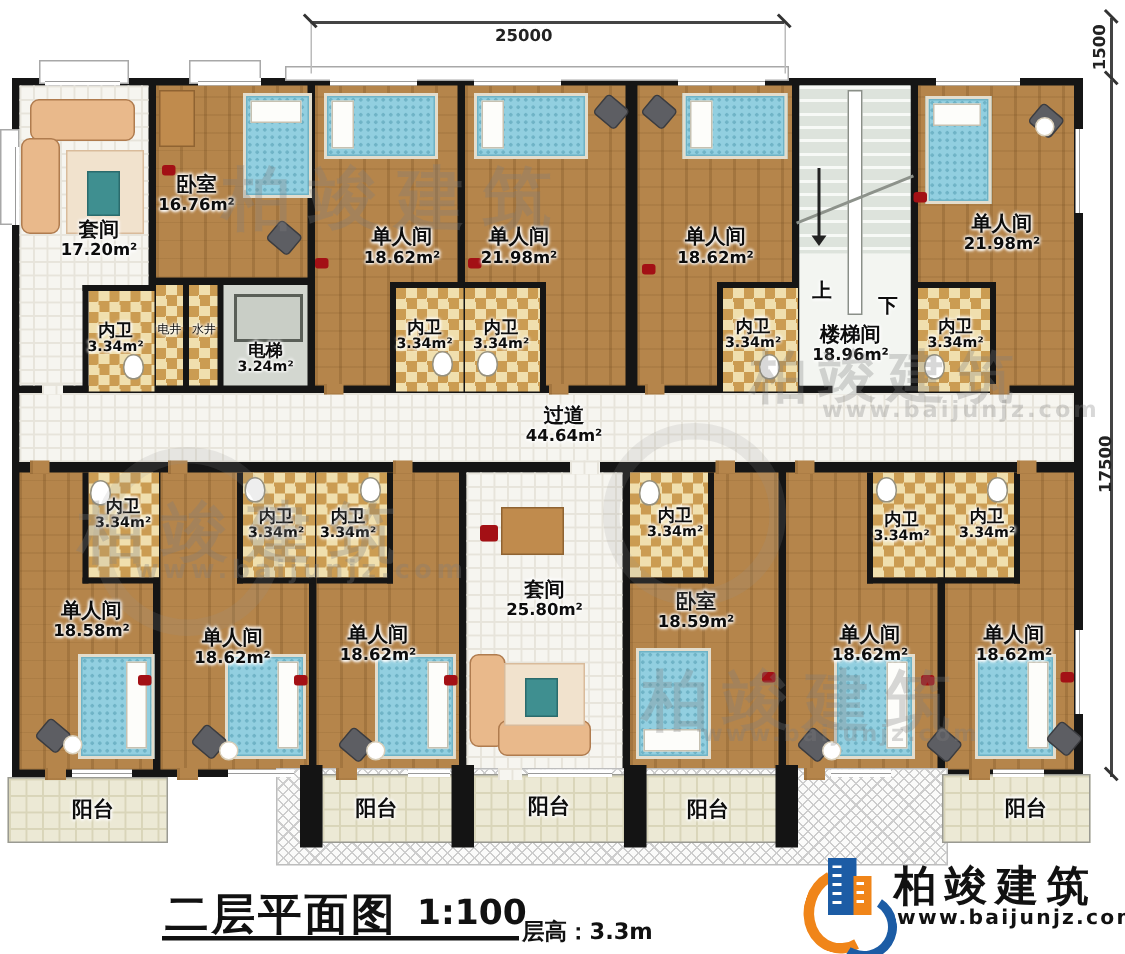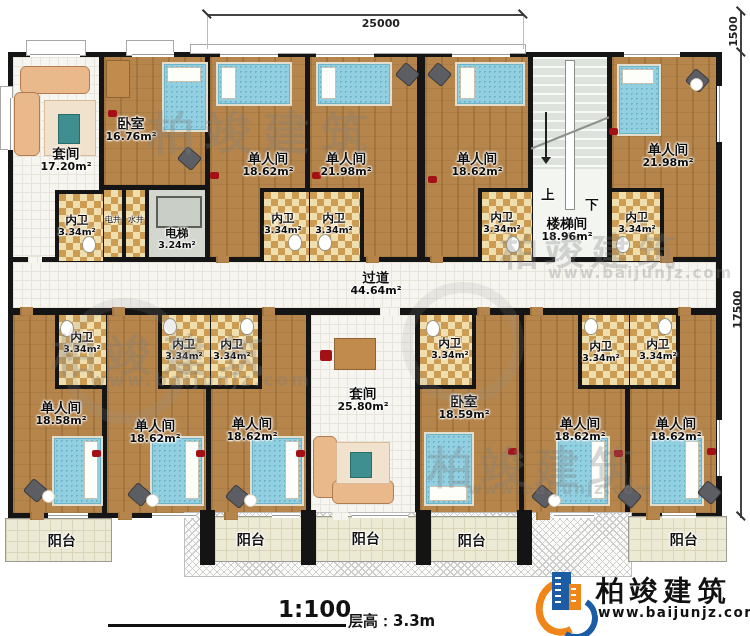--- a/index.html
+++ b/index.html
@@ -68,21 +68,21 @@
 </head>
 <body>
 
 <div class="stage">
 
   <div class="dimline" style="left:207px;top:14px;width:316px;height:1.5px"></div>
   <div class="dimline" style="left:207px;top:15px;width:1px;height:34px;background:#bbb"></div>
   <div class="dimline" style="left:523px;top:15px;width:1px;height:34px;background:#bbb"></div>
   <div class="tick" style="left:201px;top:13px"></div>
   <div class="tick" style="left:517px;top:13px"></div>
-  <div class="dim" style="left:330px;top:17px;width:70px;text-align:right">25000</div>
+  <div class="dim" style="left:330px;top:17px;width:70px;text-align:left">25000</div>
 
   <div class="dimline" style="left:740px;top:12px;width:1.5px;height:41px"></div>
   <div class="tick" style="left:735px;top:10px"></div>
   <div class="tick" style="left:735px;top:51px"></div>
   <div class="dim" style="left:712px;top:25px;width:42px;text-align:center;transform:rotate(-90deg)">1500</div>
 
   <div class="dimline" style="left:740px;top:53px;width:1.5px;height:465px"></div>
   <div class="tick" style="left:735px;top:515px"></div>
   <div class="dim" style="left:709px;top:303px;width:56px;text-align:center;transform:rotate(-90deg)">17500</div>
 
@@ -393,20 +393,21 @@
   <div class="wm" style="left:148px;top:102px;font-size:46px;letter-spacing:12px">柏竣建筑</div>
   <div class="wm" style="left:500px;top:226px;font-size:38px;letter-spacing:8px">柏竣建筑</div>
   <div class="wm" style="left:548px;top:264px;font-size:15px;letter-spacing:2px">www.baijunjz.com</div>
   <div class="wm" style="left:52px;top:326px;font-size:44px;letter-spacing:12px">柏竣建筑</div>
   <div class="wm" style="left:90px;top:370px;font-size:17px;letter-spacing:3px">www.baijunjz.com</div>
   <div class="wm" style="left:428px;top:438px;font-size:44px;letter-spacing:10px">柏竣建筑</div>
   <div class="wm" style="left:468px;top:480px;font-size:15px;letter-spacing:2px">www.baijunjz.com</div>
   <div class="ring" style="left:62px;top:298px;width:104px;height:104px"></div>
   <div class="ring" style="left:402px;top:282px;width:100px;height:100px"></div>
 
+  <div class="titleblock" style="left:110px;top:590px;font-size:29px;font-weight:700;letter-spacing:2px">二层平面图</div>
   <div class="titleblock" style="left:278px;top:596px;font-size:23px;font-weight:700">1:100</div>
   <div class="titleblock" style="left:108px;top:624px;width:238px;height:3px;background:#111"></div>
   <div class="titleblock" style="left:348px;top:612px;font-size:15px;font-weight:600">
     <span>层高：</span><span>3.3m</span>
   </div>
 
   <div class="abs" style="left:536px;top:570px;width:52px;height:60px;z-index:7">
     <div class="abs" style="left:0px;top:8px;width:38px;height:44px;border:7px solid transparent;border-left-color:#f08519;border-bottom-color:#f08519;border-radius:50%;transform:rotate(18deg)"></div>
     <div class="abs" style="left:16px;top:2px;width:19px;height:38px;background:#1c5ca5">
       <div class="abs" style="left:3px;top:5px;width:6px;height:26px;background:repeating-linear-gradient(180deg,#fff 0 2px,transparent 2px 6px)"></div>

